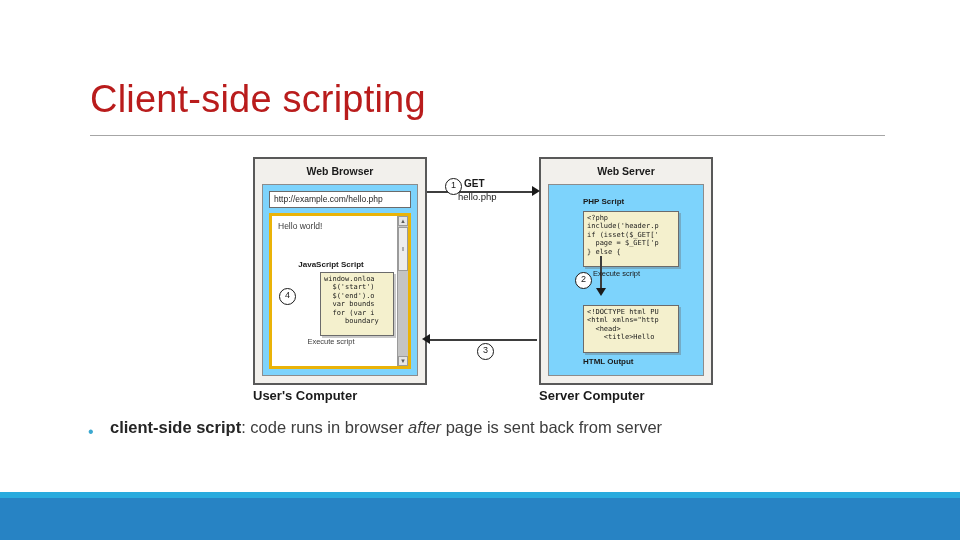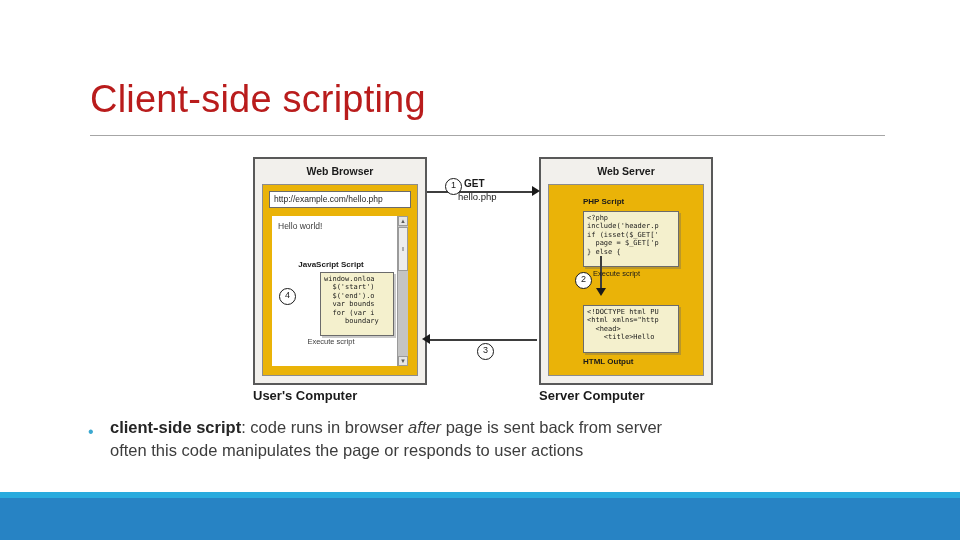--- a/index.html
+++ b/index.html
@@ -27,21 +27,21 @@
     box-sizing:border-box;
   }
   .panel-client{left:0px;top:2px;width:174px;height:228px;}
   .panel-server{left:286px;top:2px;width:174px;height:228px;}
   .panel-head{
     position:absolute;left:0;right:0;top:6px;text-align:center;
     font-size:10.5px;font-weight:bold;color:#1a1a1a;
   }
   .panel-inner{
     position:absolute;left:7px;right:7px;top:25px;bottom:7px;
-    border:1px solid #8c8c8c;background:#eab308;box-sizing:border-box;
+    border:1px solid #8c8c8c;background:#7dd3fc;box-sizing:border-box;
   }
   .panel-foot{
     position:absolute;font-size:13px;font-weight:bold;color:#1a1a1a;
     white-space:nowrap;
   }
   .foot-client{left:0px;top:233px;}
   .foot-server{left:286px;top:233px;}
   
   .urlbar{
     position:absolute;left:6px;top:6px;right:6px;height:17px;
@@ -227,18 +227,17 @@
   <div class="step-label lbl-exec2">Execute script</div>
 
   <div class="step step3">3</div>
   <div class="step step4">4</div>
 </div>
 
 <div class="bullet-block">
   <span class="bullet-dot">•</span>
   <div class="bullet-body">
     <span class="b">client-side script</span><span>: code runs in browser </span><span class="i">after</span><span> page is sent back from server</span>
-    <div>often this code manipulates the page or responds to user actions</div>
   </div>
 </div>
 
 <div class="bar-cyan"></div>
 <div class="bar-blue"></div>
 
 </body></html>

